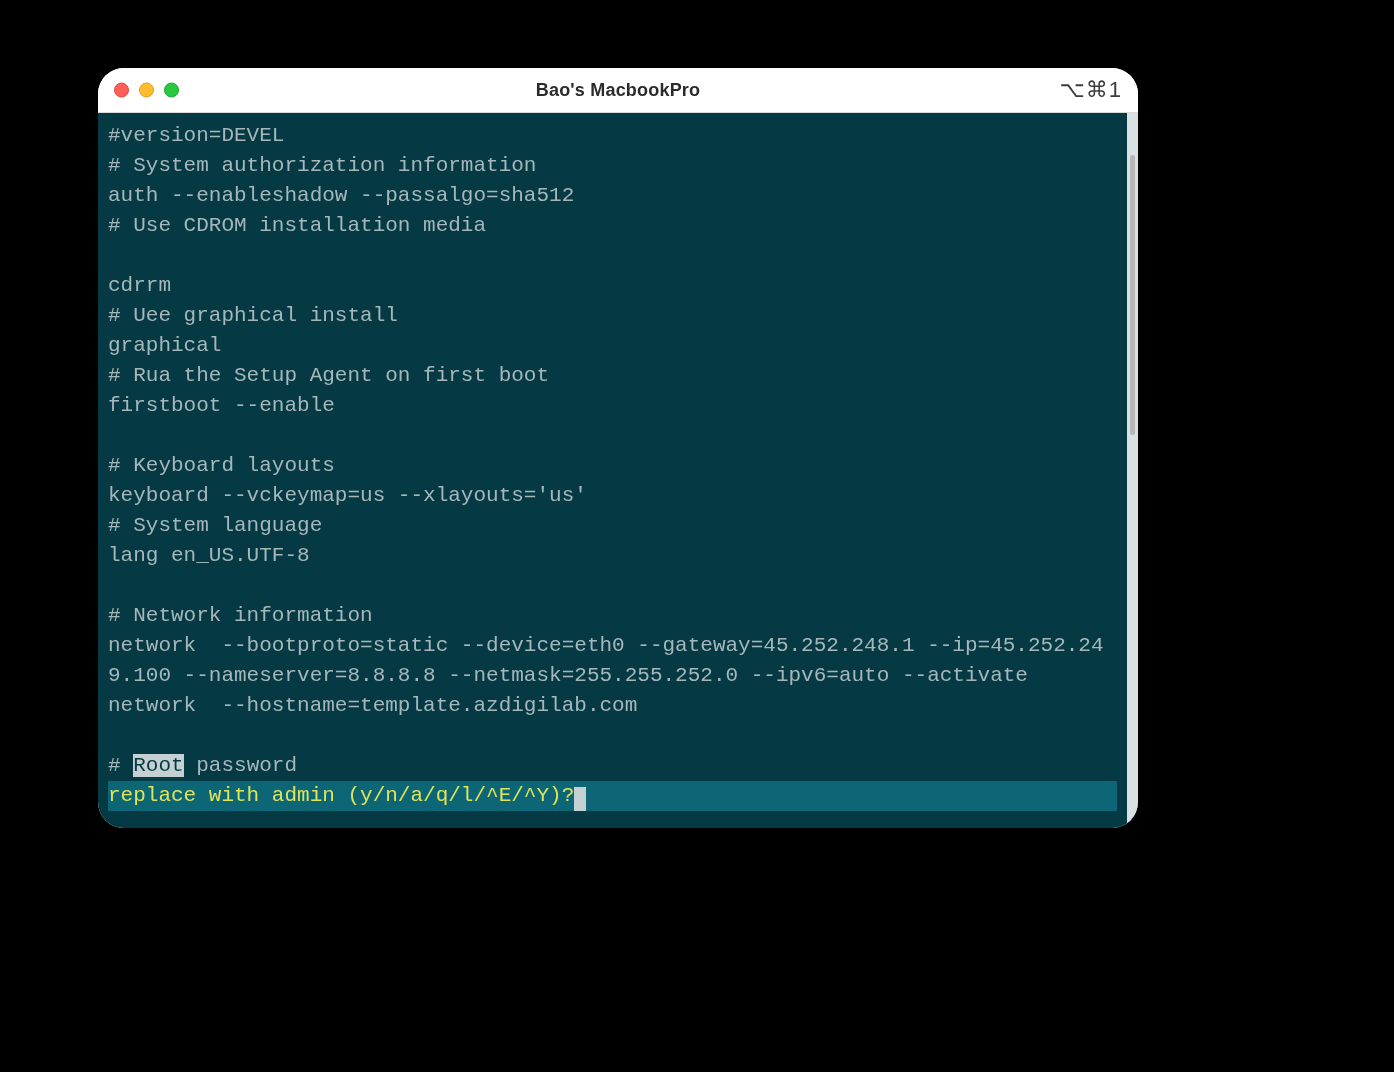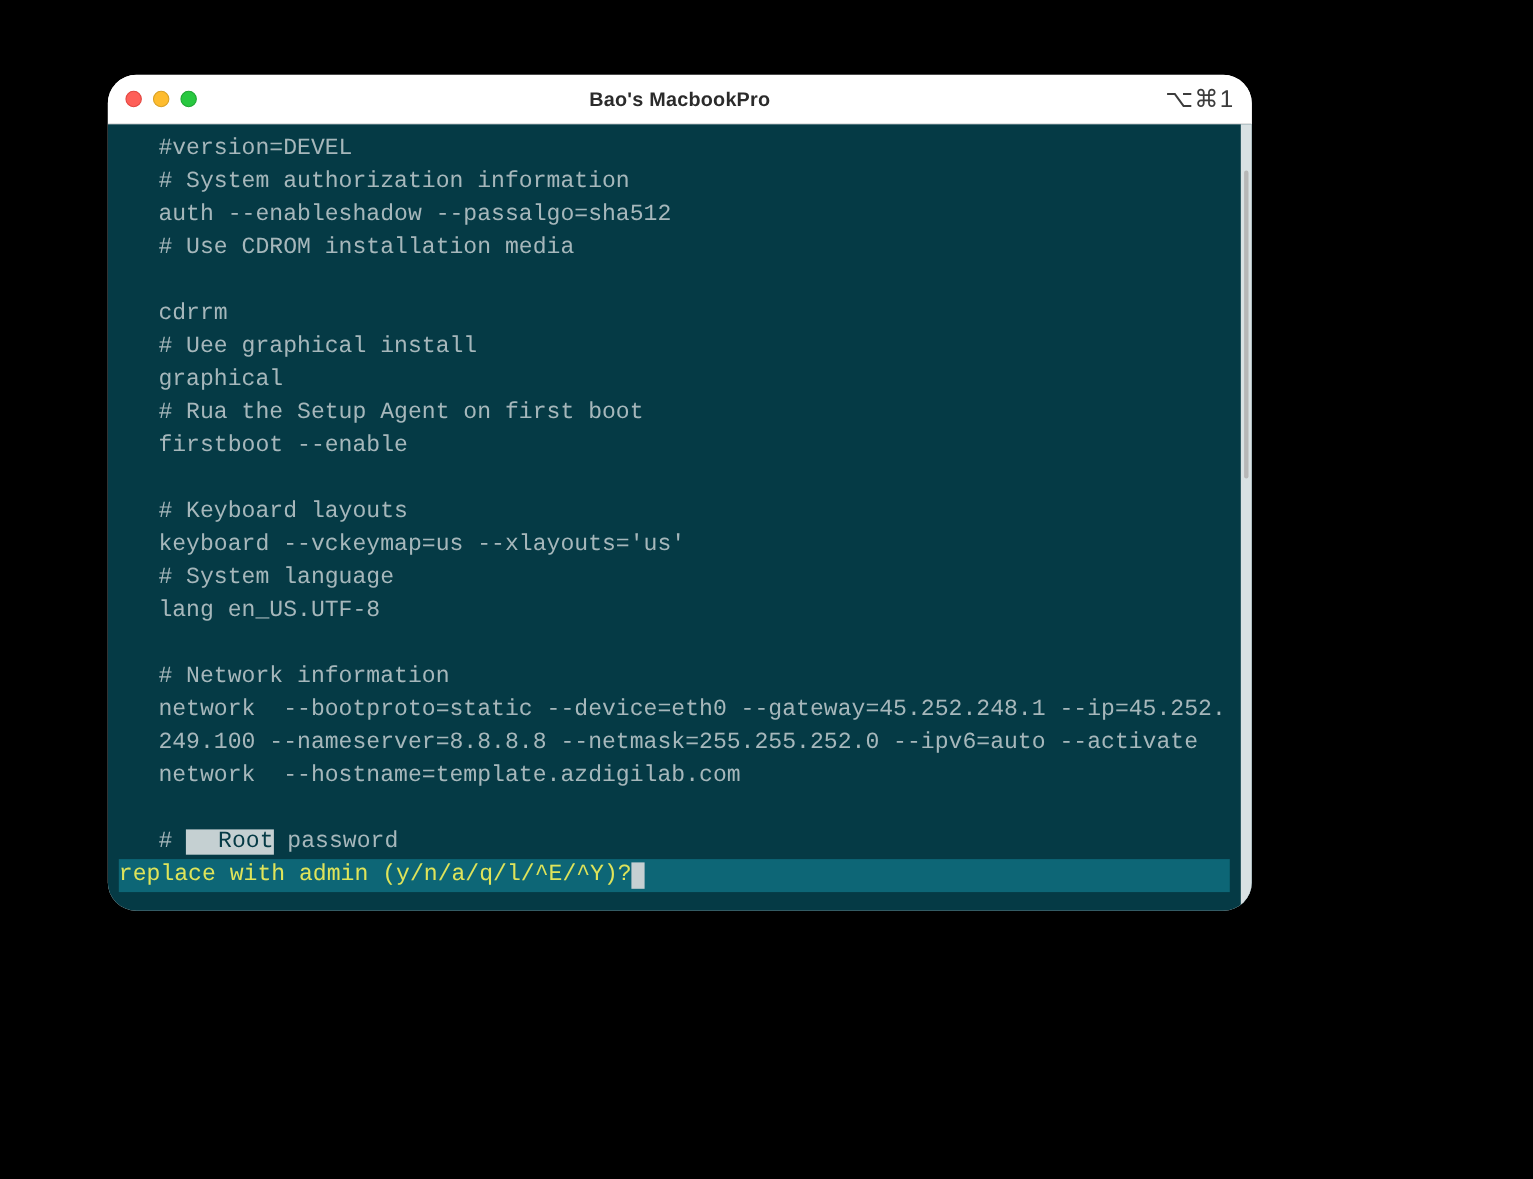--- a/index.html
+++ b/index.html
@@ -108,33 +108,31 @@
     font-size: 21px;
     line-height: 30px;
     color: var(--term-fg);
     white-space: pre-wrap;
     word-break: break-all;
     overflow: hidden;
   }
 
   .line {
     min-height: 30px;
-    margin-left: 36px;
   }
 
   .hl {
     background: var(--hl-bg);
     color: var(--hl-fg);
-    padding-left: 29px;
   }
 
   .prompt-row {
     background: var(--prompt-bg);
     display: flex;
-    align-items: center;
+    align-items: flex-end;
     height: 30px;
     width: 100%;
   }
   .prompt-text {
     color: var(--prompt-fg);
   }
   .cursor {
     display: inline-block;
     width: 12px;
     height: 24px;

